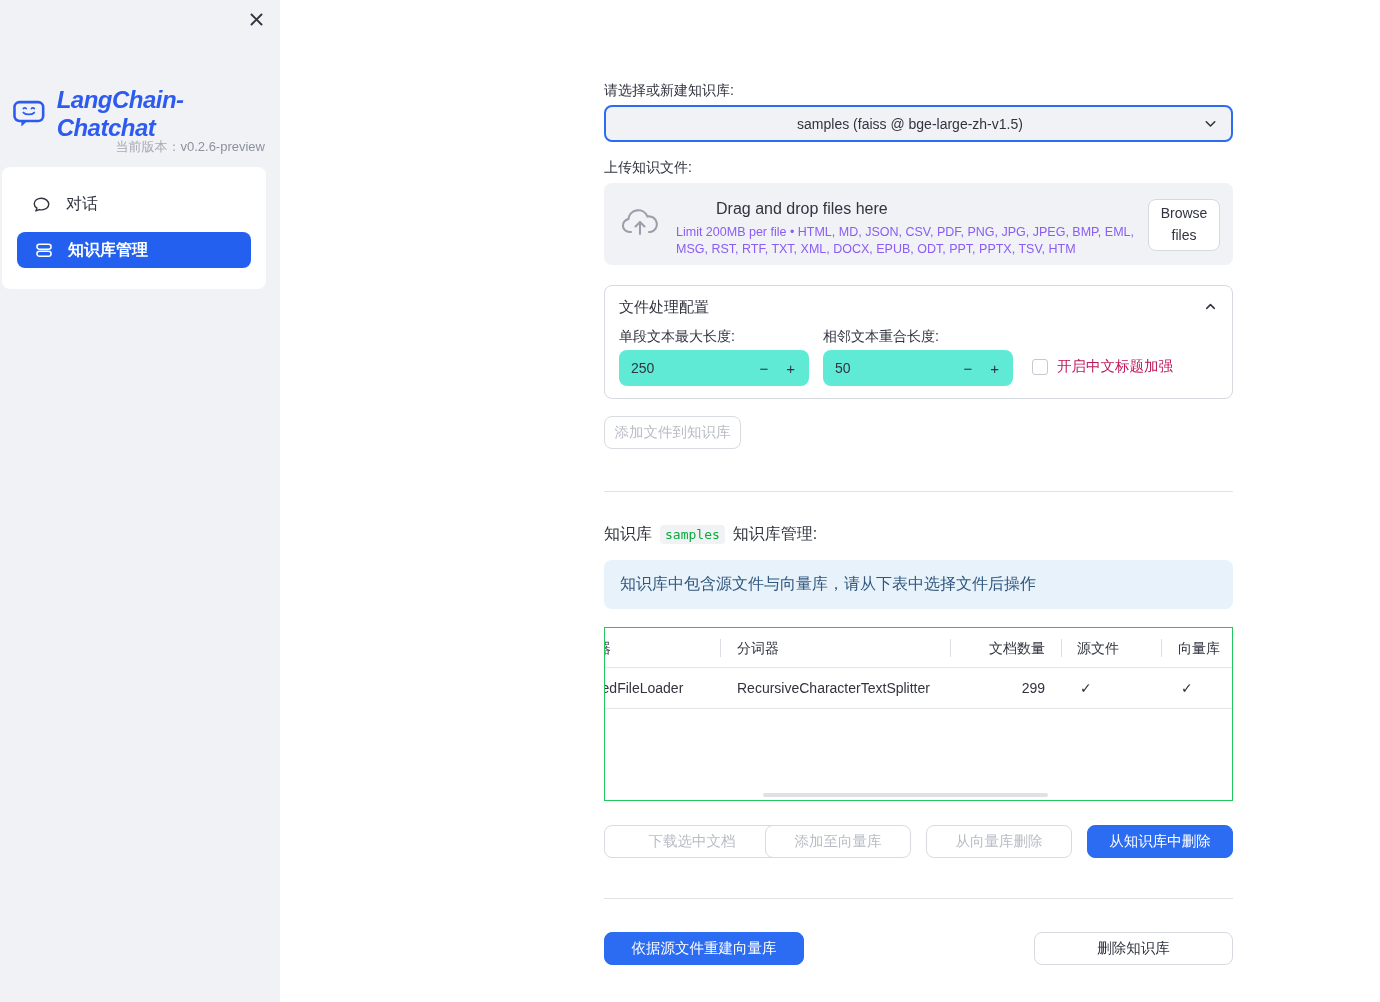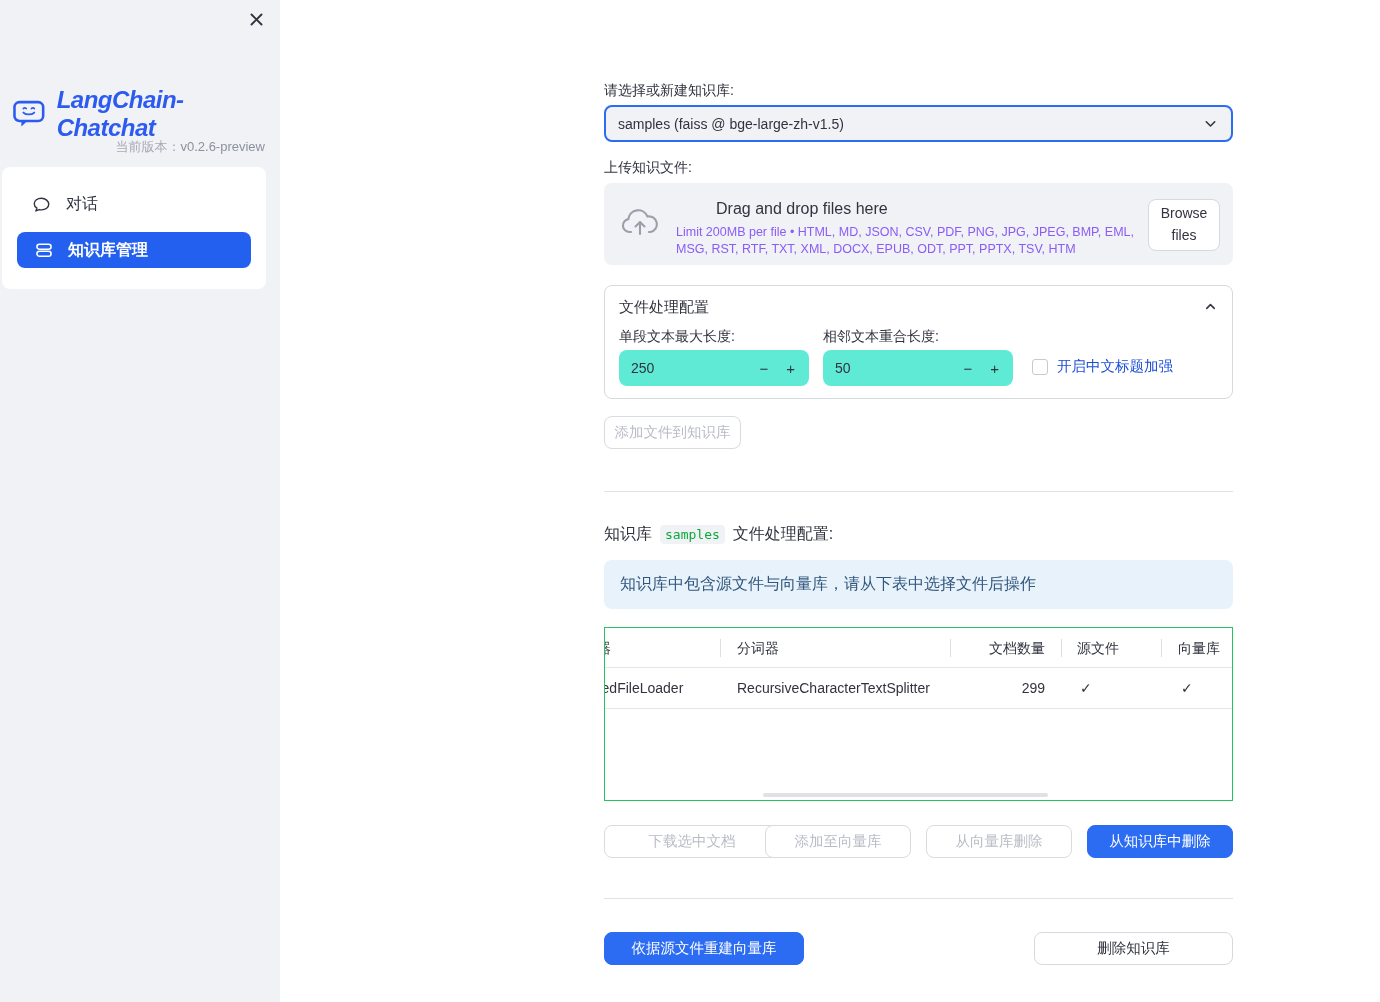--- a/index.html
+++ b/index.html
@@ -24,21 +24,21 @@
     background:#2360f0; border-radius:8px; color:#fff; font-weight:700; }
 
   
   .field-label { position:absolute; font-size:14px; color:#31333f; }
   .divider { position:absolute; width:629px; height:1px; background:#e0e2e6; }
 
   
   .kb-select { position:absolute; left:604px; top:105px; width:629px; height:37px;
     background:#f0f2f6; border:2px solid #2b6cf3; border-radius:8px;
     display:flex; align-items:center; padding:0 12px; cursor:pointer; }
-  .kb-select .val { flex:1; font-size:14px; color:#31333f; }
+  .kb-select .val { flex:1; font-size:14px; color:#31333f;text-align:center; }
 
   
   .uploader { position:absolute; left:604px; top:183px; width:629px; height:82px;
     background:#f0f2f6; border-radius:8px; padding:16px; display:flex; gap:16px; cursor:pointer; }
   .uploader .txt { padding-top:1px; }
   .uploader .title { font-size:16px; color:#31333f; margin-bottom:6px;margin-left:40px; }
   .uploader .limit { font-size:12.5px; color:#8b5cf6; width:478px; line-height:1.32; }
   .browse-btn { position:absolute; right:13px; top:16px; width:72px; height:52px;
     background:#fff; border:1px solid #d6d9df; border-radius:8px; font-size:14px; color:#31333f;
     display:flex; align-items:center; justify-content:center; text-align:center;
@@ -51,21 +51,21 @@
     display:flex; align-items:center; padding:0 14px; cursor:pointer; }
   .exp-title { flex:1; font-size:15px; color:#31333f; padding-top:6px; }
   .exp-chevron { padding-top:8px; }
   .num-label { position:absolute; top:42px; font-size:14px; color:#31333f; }
   .num-input { position:absolute; top:64px; width:190px; height:36px; background:#5eead4;
     border-radius:8px; display:flex; align-items:center; padding:0 14px 0 12px; }
   .num-input .nv { flex:1; font-size:14px; color:#31333f; }
   .num-input .step { font-size:15px; color:#31333f; cursor:pointer; padding-left:18px; }
   .checkbox-row { position:absolute; left:427px; top:71px; display:flex; align-items:center; gap:9px; }
   .checkbox { width:16px; height:16px; border:1.5px solid #c6cad2; border-radius:3px; background:#fff; cursor:pointer; }
-  .checkbox-label { font-size:14.5px; color:#1d4ed8; }
+  .checkbox-label { font-size:14.5px; color:#be185d; }
 
   
   .btn { position:absolute; height:33px; border-radius:8px; font-size:14.5px;
     display:flex; align-items:center; justify-content:center; cursor:pointer; background:#fff; }
   .btn.secondary { border:1px solid #d6d9df; color:#31333f; }
   .btn.disabled { border:1px solid #d8dbe0; color:#b8bcc5; cursor:default; }
   .btn.primary { background:#2b6cf3; border:1px solid #2b6cf3; color:#fff; }
 
   
   .kb-files-line { position:absolute; left:604px; top:524px; font-size:16px; color:#31333f;
@@ -196,21 +196,21 @@
     </div>
   </div>
 
   <div id="add-files-btn" class="btn disabled">添加文件到知识库</div>
 
   <div class="divider" style="left:604px; top:491px;"></div>
 
   <div class="kb-files-line">
     <span>知识库</span>
     <span class="code-chip">samples</span>
-    <span>文件处理配置:</span>
+    <span>知识库管理:</span>
   </div>
 
   <div class="info-box">知识库中包含源文件与向量库，请从下表中选择文件后操作</div>
 
   <div class="dtable">
     <div class="thead">
       <span class="tcell" style="left:-64px;">文档加载器</span>
       <div class="vsep" style="left:115px;"></div>
       <span class="tcell" style="left:132px;">分词器</span>
       <div class="vsep" style="left:345px;"></div>

